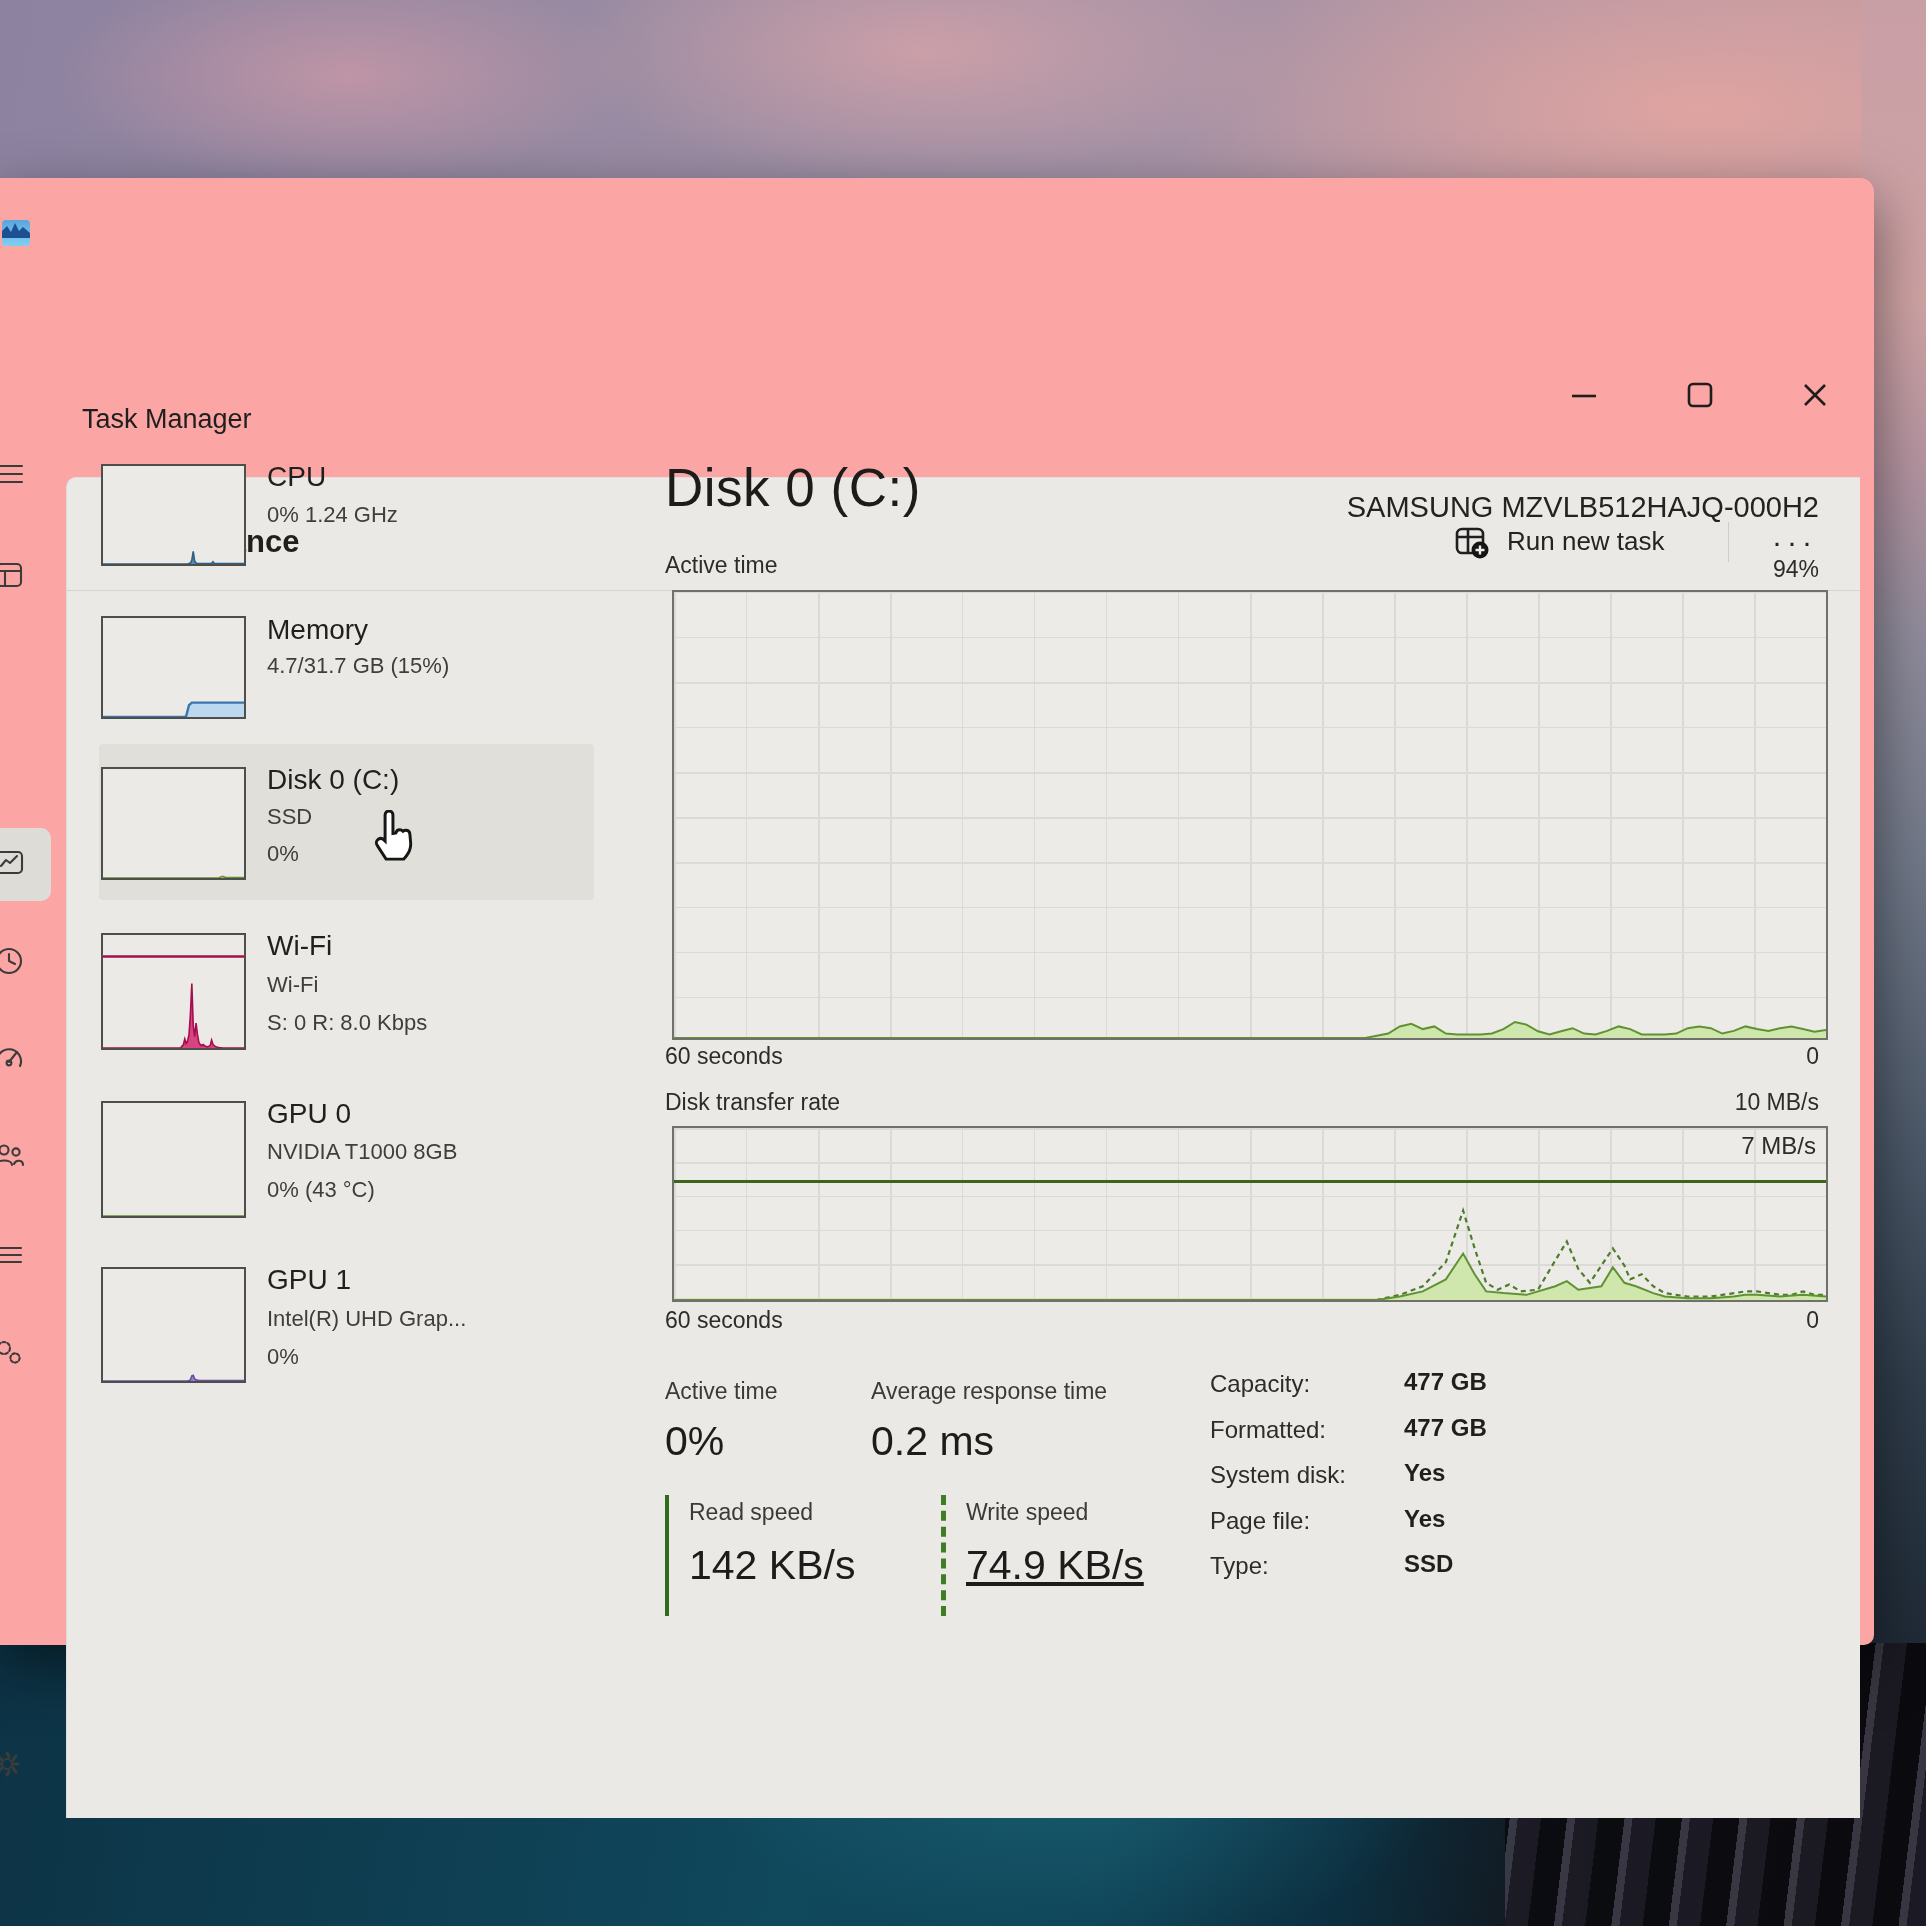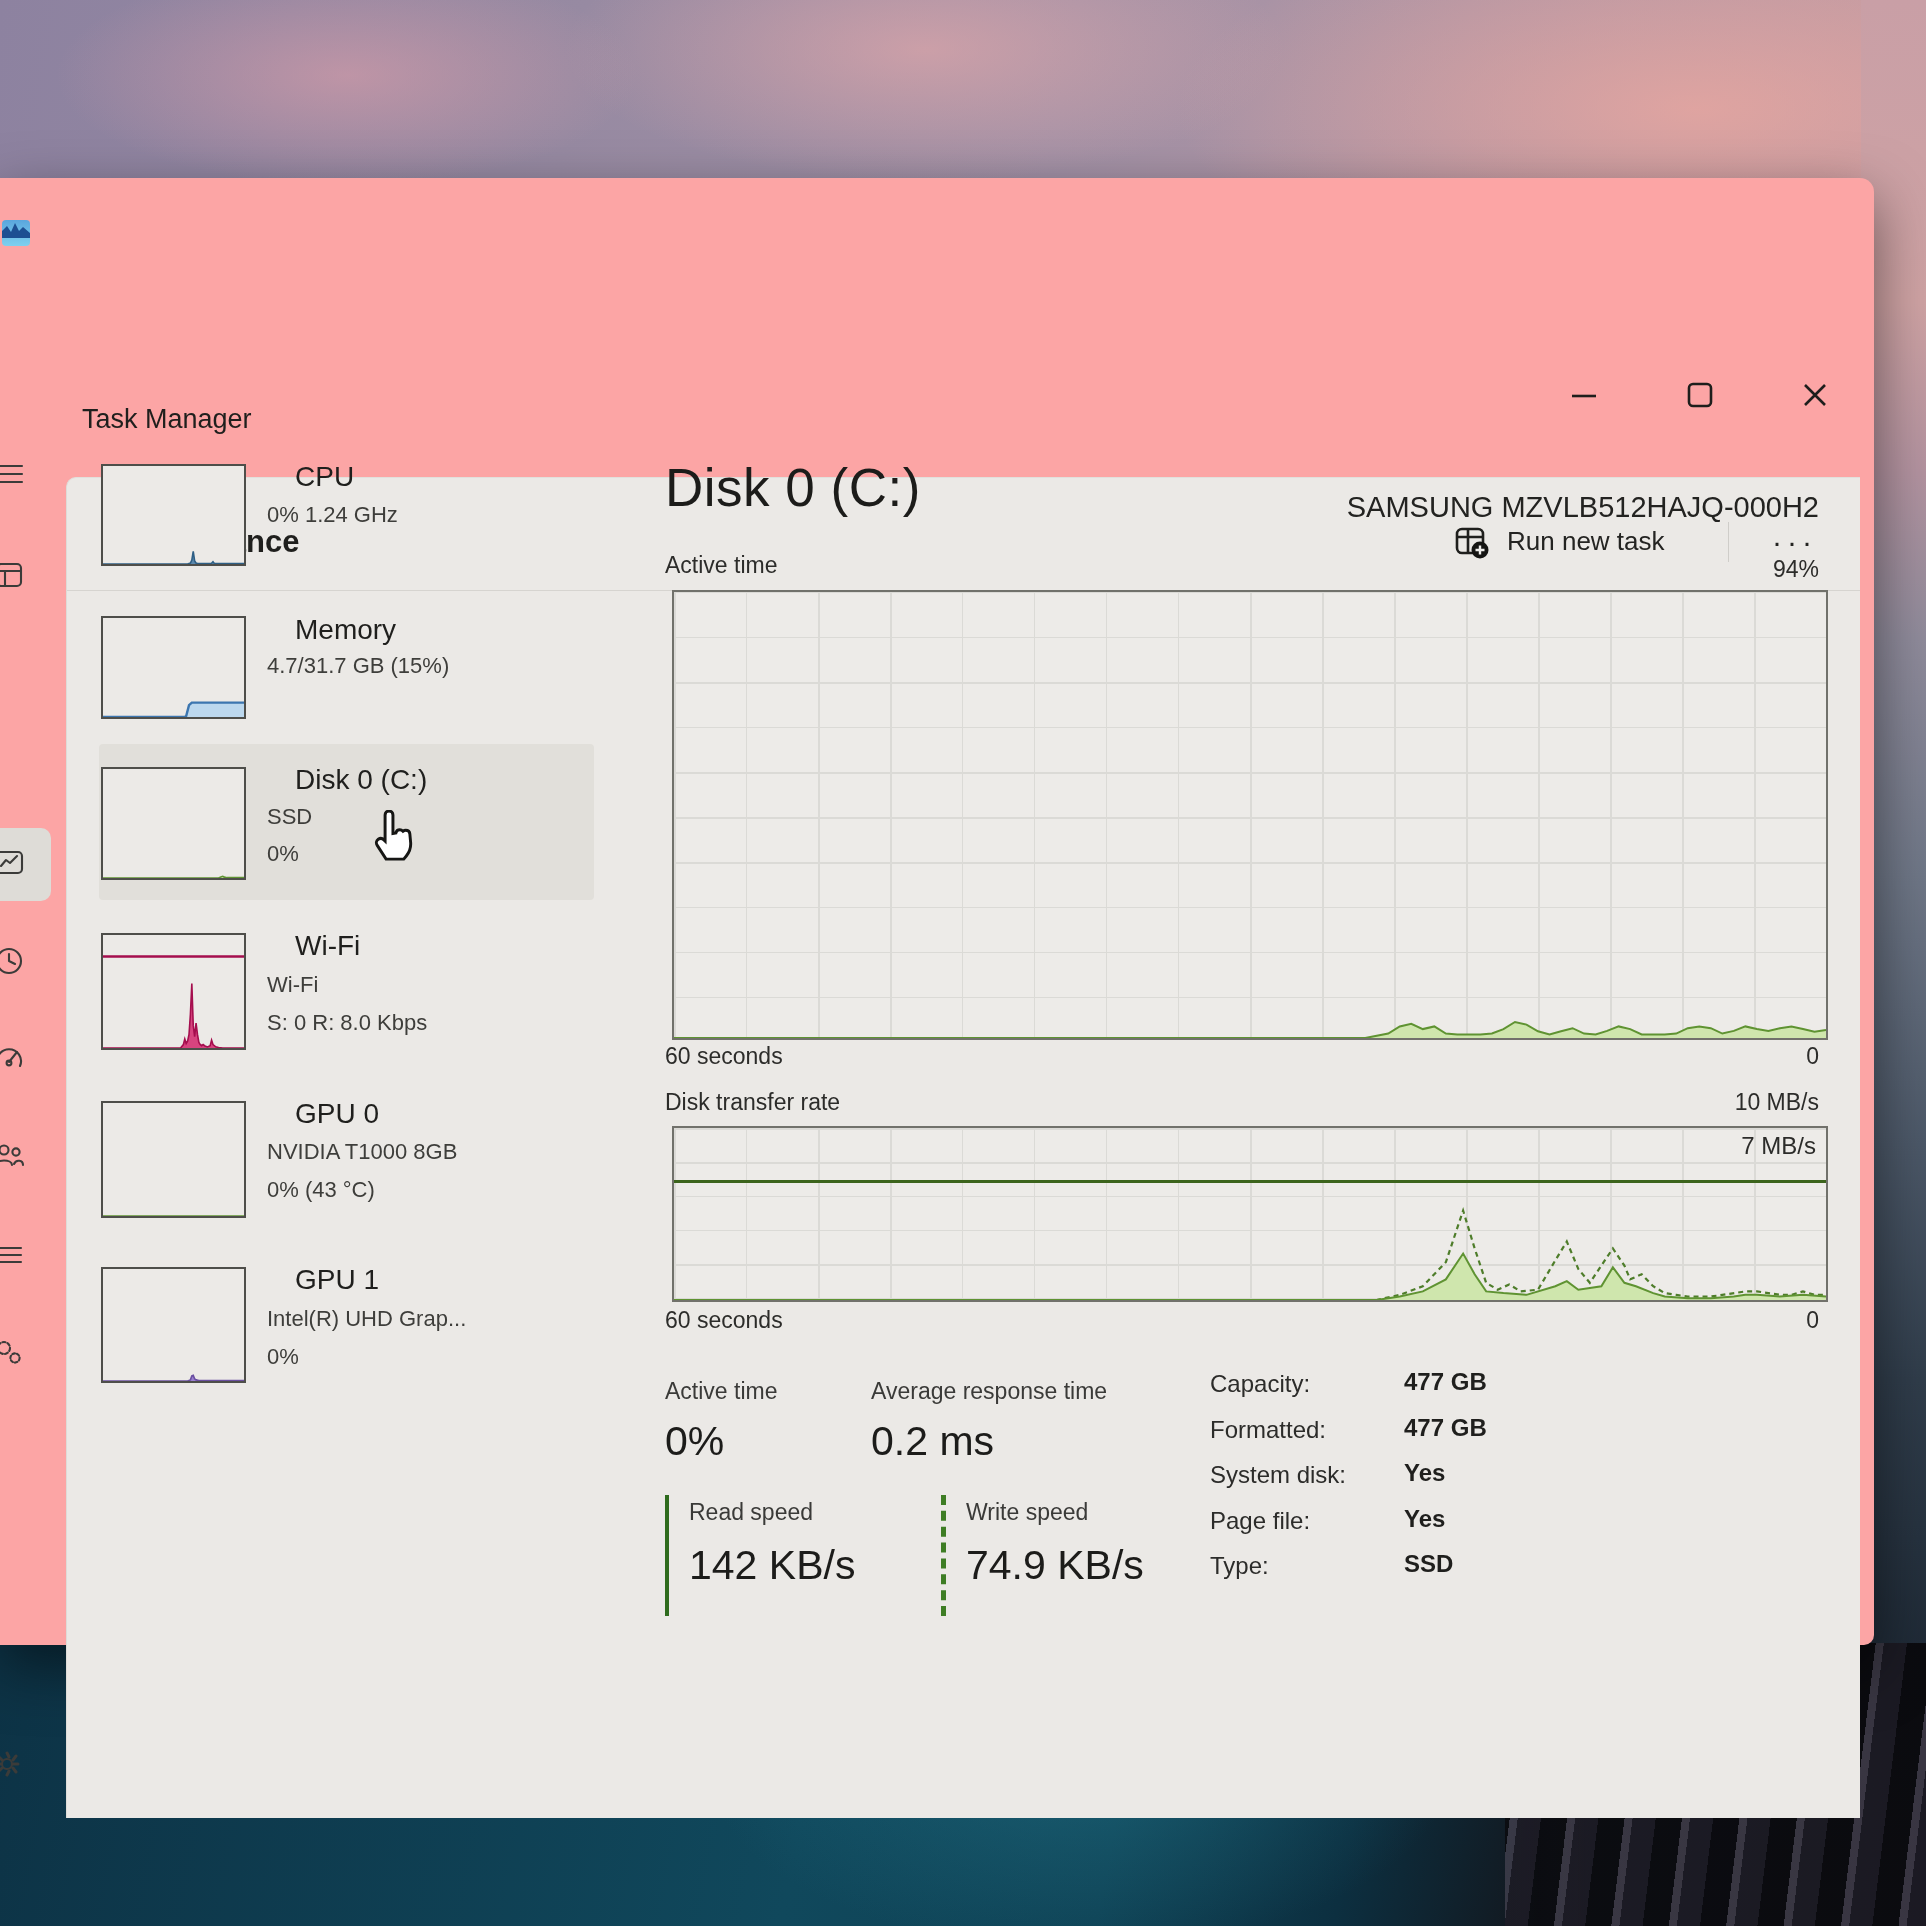--- a/index.html
+++ b/index.html
@@ -42,21 +42,21 @@
     font-size:30px;letter-spacing:5px;color:#242422;}
 
   
   .side-ic{left:-8px;width:34px;height:34px;}
   .side-ic svg{stroke:#3b3b39;fill:none;stroke-width:2.1;stroke-linecap:round;stroke-linejoin:round;}
   .side-sel{left:-20px;top:529px;width:71px;height:73px;background:#dedcd7;border-radius:10px;}
 
   
   .thumb{left:101px;width:141px;border:2.5px solid #4e4e4a;background:#eceae7;}
   .thumb svg{position:absolute;inset:0;width:100%;height:100%;}
-  .pl-label{left:267px;font-size:28px;color:#1f1f1d;margin-left:28px;}
+  .pl-label{left:267px;font-size:28px;color:#1f1f1d;}
   .pl-sub{left:267px;font-size:22px;color:#3e3e3b;}
   .sel-row{left:99px;top:744px;width:495px;height:156px;background:#e1dfda;border-radius:4px;}
 
   
   .main-title{left:665px;top:457px;font-size:53px;font-weight:400;color:#1c1c1a;letter-spacing:0.5px;}
   .device{top:491px;left:665px;width:1154px;text-align:right;font-size:29px;color:#232321;}
   .lbl{font-size:23px;color:#2c2c2a;}
   .rlbl{left:665px;width:1154px;text-align:right;font-size:23px;color:#2c2c2a;}
   .bigchart{left:665px;width:1152px;border:2px solid #71716b;background-color:#edebe8;
     background-image:
@@ -309,21 +309,21 @@
     <div class="abs statlbl" style="left:665px;top:1200px;">Active time</div>
     <div class="abs statval" style="left:665px;top:1240px;">0%</div>
     <div class="abs statlbl" style="left:871px;top:1200px;">Average response time</div>
     <div class="abs statval" style="left:871px;top:1240px;">0.2 ms</div>
 
     <div class="abs bar-solid" style="left:665px;top:1317px;"></div>
     <div class="abs statlbl" style="left:689px;top:1321px;">Read speed</div>
     <div class="abs statval" style="left:689px;top:1364px;">142 KB/s</div>
     <div class="abs bar-dash" style="left:941px;top:1317px;"></div>
     <div class="abs statlbl" style="left:966px;top:1321px;">Write speed</div>
-    <div class="abs statval" style="left:966px;top:1364px;">74.9 KB/s</div>
+    <div class="abs statval" style="left:966px;top:1364px;text-decoration:underline;">74.9 KB/s</div>
 
     <div class="abs rs-lbl" style="left:1210px;top:1192px;">Capacity:</div>
     <div class="abs rs-val" style="left:1404px;top:1190px;">477 GB</div>
     <div class="abs rs-lbl" style="left:1210px;top:1238px;">Formatted:</div>
     <div class="abs rs-val" style="left:1404px;top:1236px;">477 GB</div>
     <div class="abs rs-lbl" style="left:1210px;top:1283px;">System disk:</div>
     <div class="abs rs-val" style="left:1404px;top:1281px;">Yes</div>
     <div class="abs rs-lbl" style="left:1210px;top:1329px;">Page file:</div>
     <div class="abs rs-val" style="left:1404px;top:1327px;">Yes</div>
     <div class="abs rs-lbl" style="left:1210px;top:1374px;">Type:</div>

